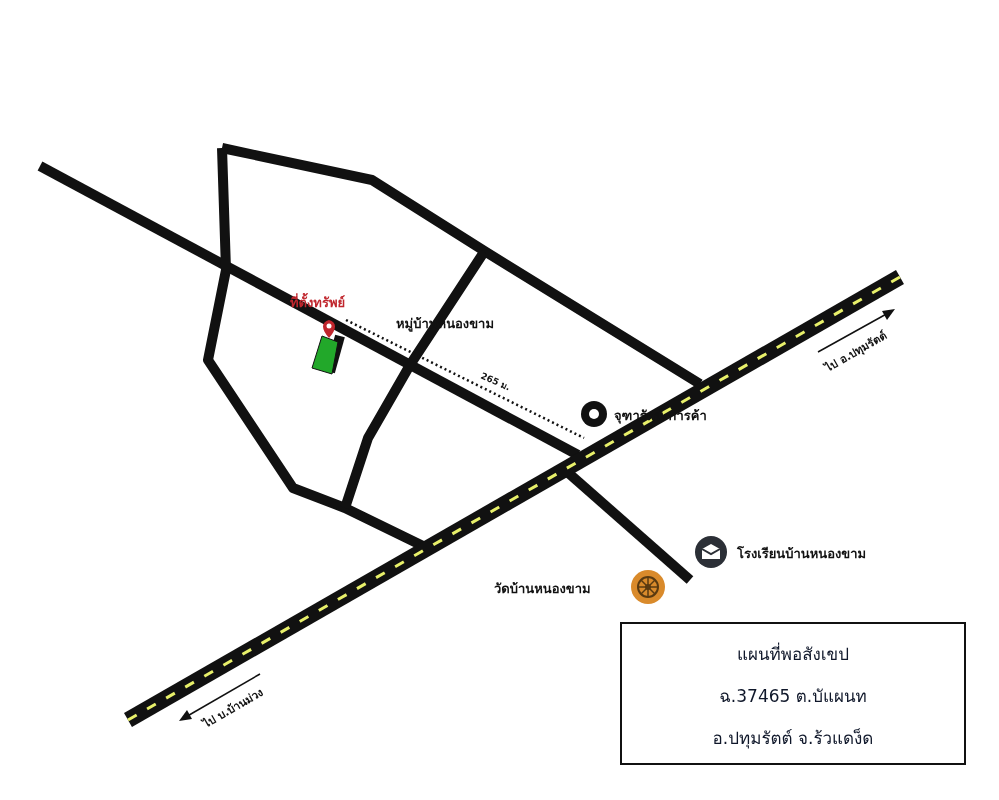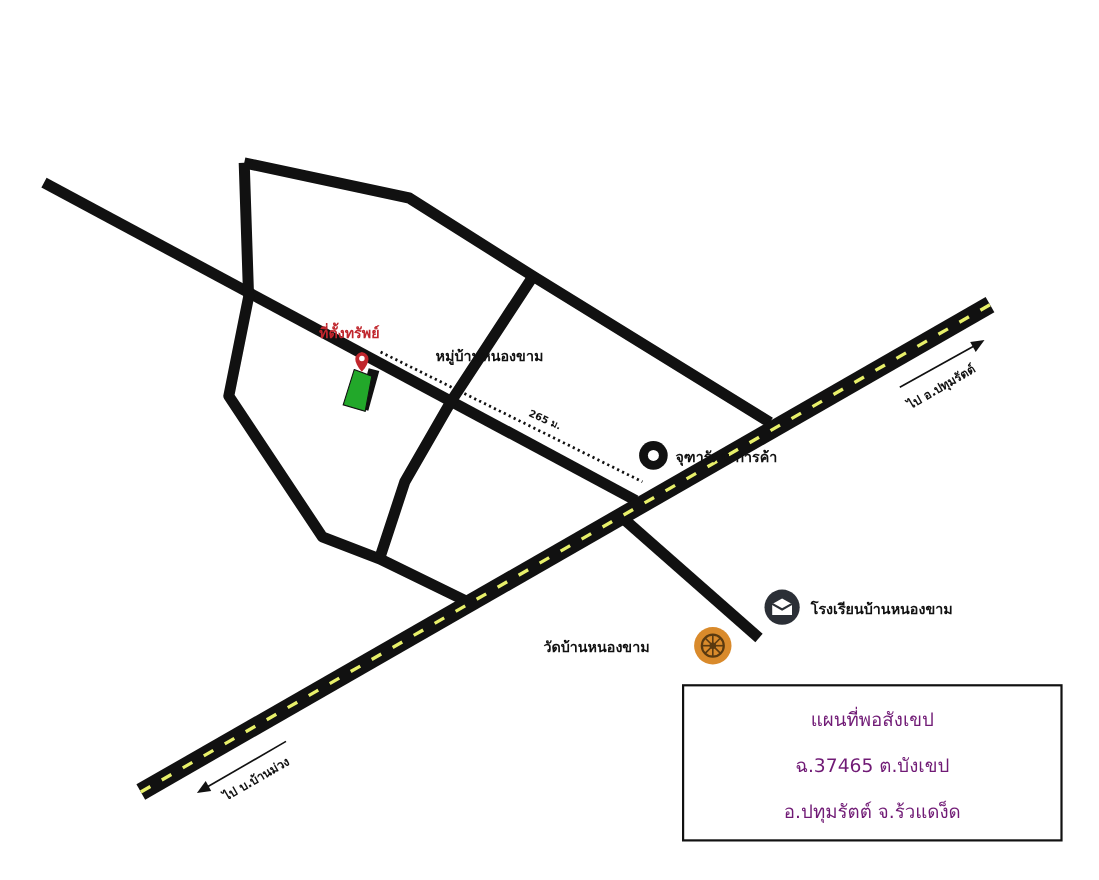--- a/index.html
+++ b/index.html
@@ -1,20 +1,20 @@
 <!DOCTYPE html>
 <html><head>
 <meta charset="utf-8">
 <style>
   html,body{margin:0;padding:0;background:#fff;}
   body{width:999px;height:800px;overflow:hidden;position:relative;font-family:"DejaVu Sans",sans-serif;}
   #map{position:absolute;left:0;top:0;width:999px;height:800px;}
   .lbl{font-family:"DejaVu Sans",sans-serif;font-weight:bold;fill:#111;}
   .legend{position:absolute;left:620px;top:622px;width:346px;height:143px;border:2px solid #111;box-sizing:border-box;background:#fff;}
-  .legend div{position:absolute;left:0;width:100%;text-align:center;font-family:"DejaVu Sans",sans-serif;font-size:17px;color:#701a75;}
+  .legend div{position:absolute;left:0;width:100%;text-align:center;font-family:"DejaVu Sans",sans-serif;font-size:17px;color:#0f172a;}
 </style>
 </head>
 <body>
 
 <svg id="map" viewBox="0 0 999 800" xmlns="http://www.w3.org/2000/svg">
 
   <g stroke="#111" stroke-width="10" fill="none" stroke-linejoin="round" stroke-linecap="butt">
     <polyline points="40,166 578,455"></polyline>
     <polyline points="565,470 690,580"></polyline>
     <polyline points="222,148 372,180 486,252 700,384"></polyline>
@@ -74,15 +74,15 @@
       <line x1="638" y1="587" x2="658" y2="587"></line>
       <line x1="641" y1="580" x2="655" y2="594"></line>
       <line x1="655" y1="580" x2="641" y2="594"></line>
     </g>
   </g>
   <text class="lbl" font-size="13" x="494" y="593">วัดบ้านหนองขาม</text>
 </svg>
 
 <div class="legend">
   <div style="top:16px">แผนที่พอสังเขป</div>
-  <div style="top:58px">ฉ.37465 ต.บังเขป</div>
+  <div style="top:58px">ฉ.37465 ต.บัแผนท</div>
   <div style="top:100px">อ.ปทุมรัตต์ จ.ร้วแดง็ด</div>
 </div>
 
 </body></html>

